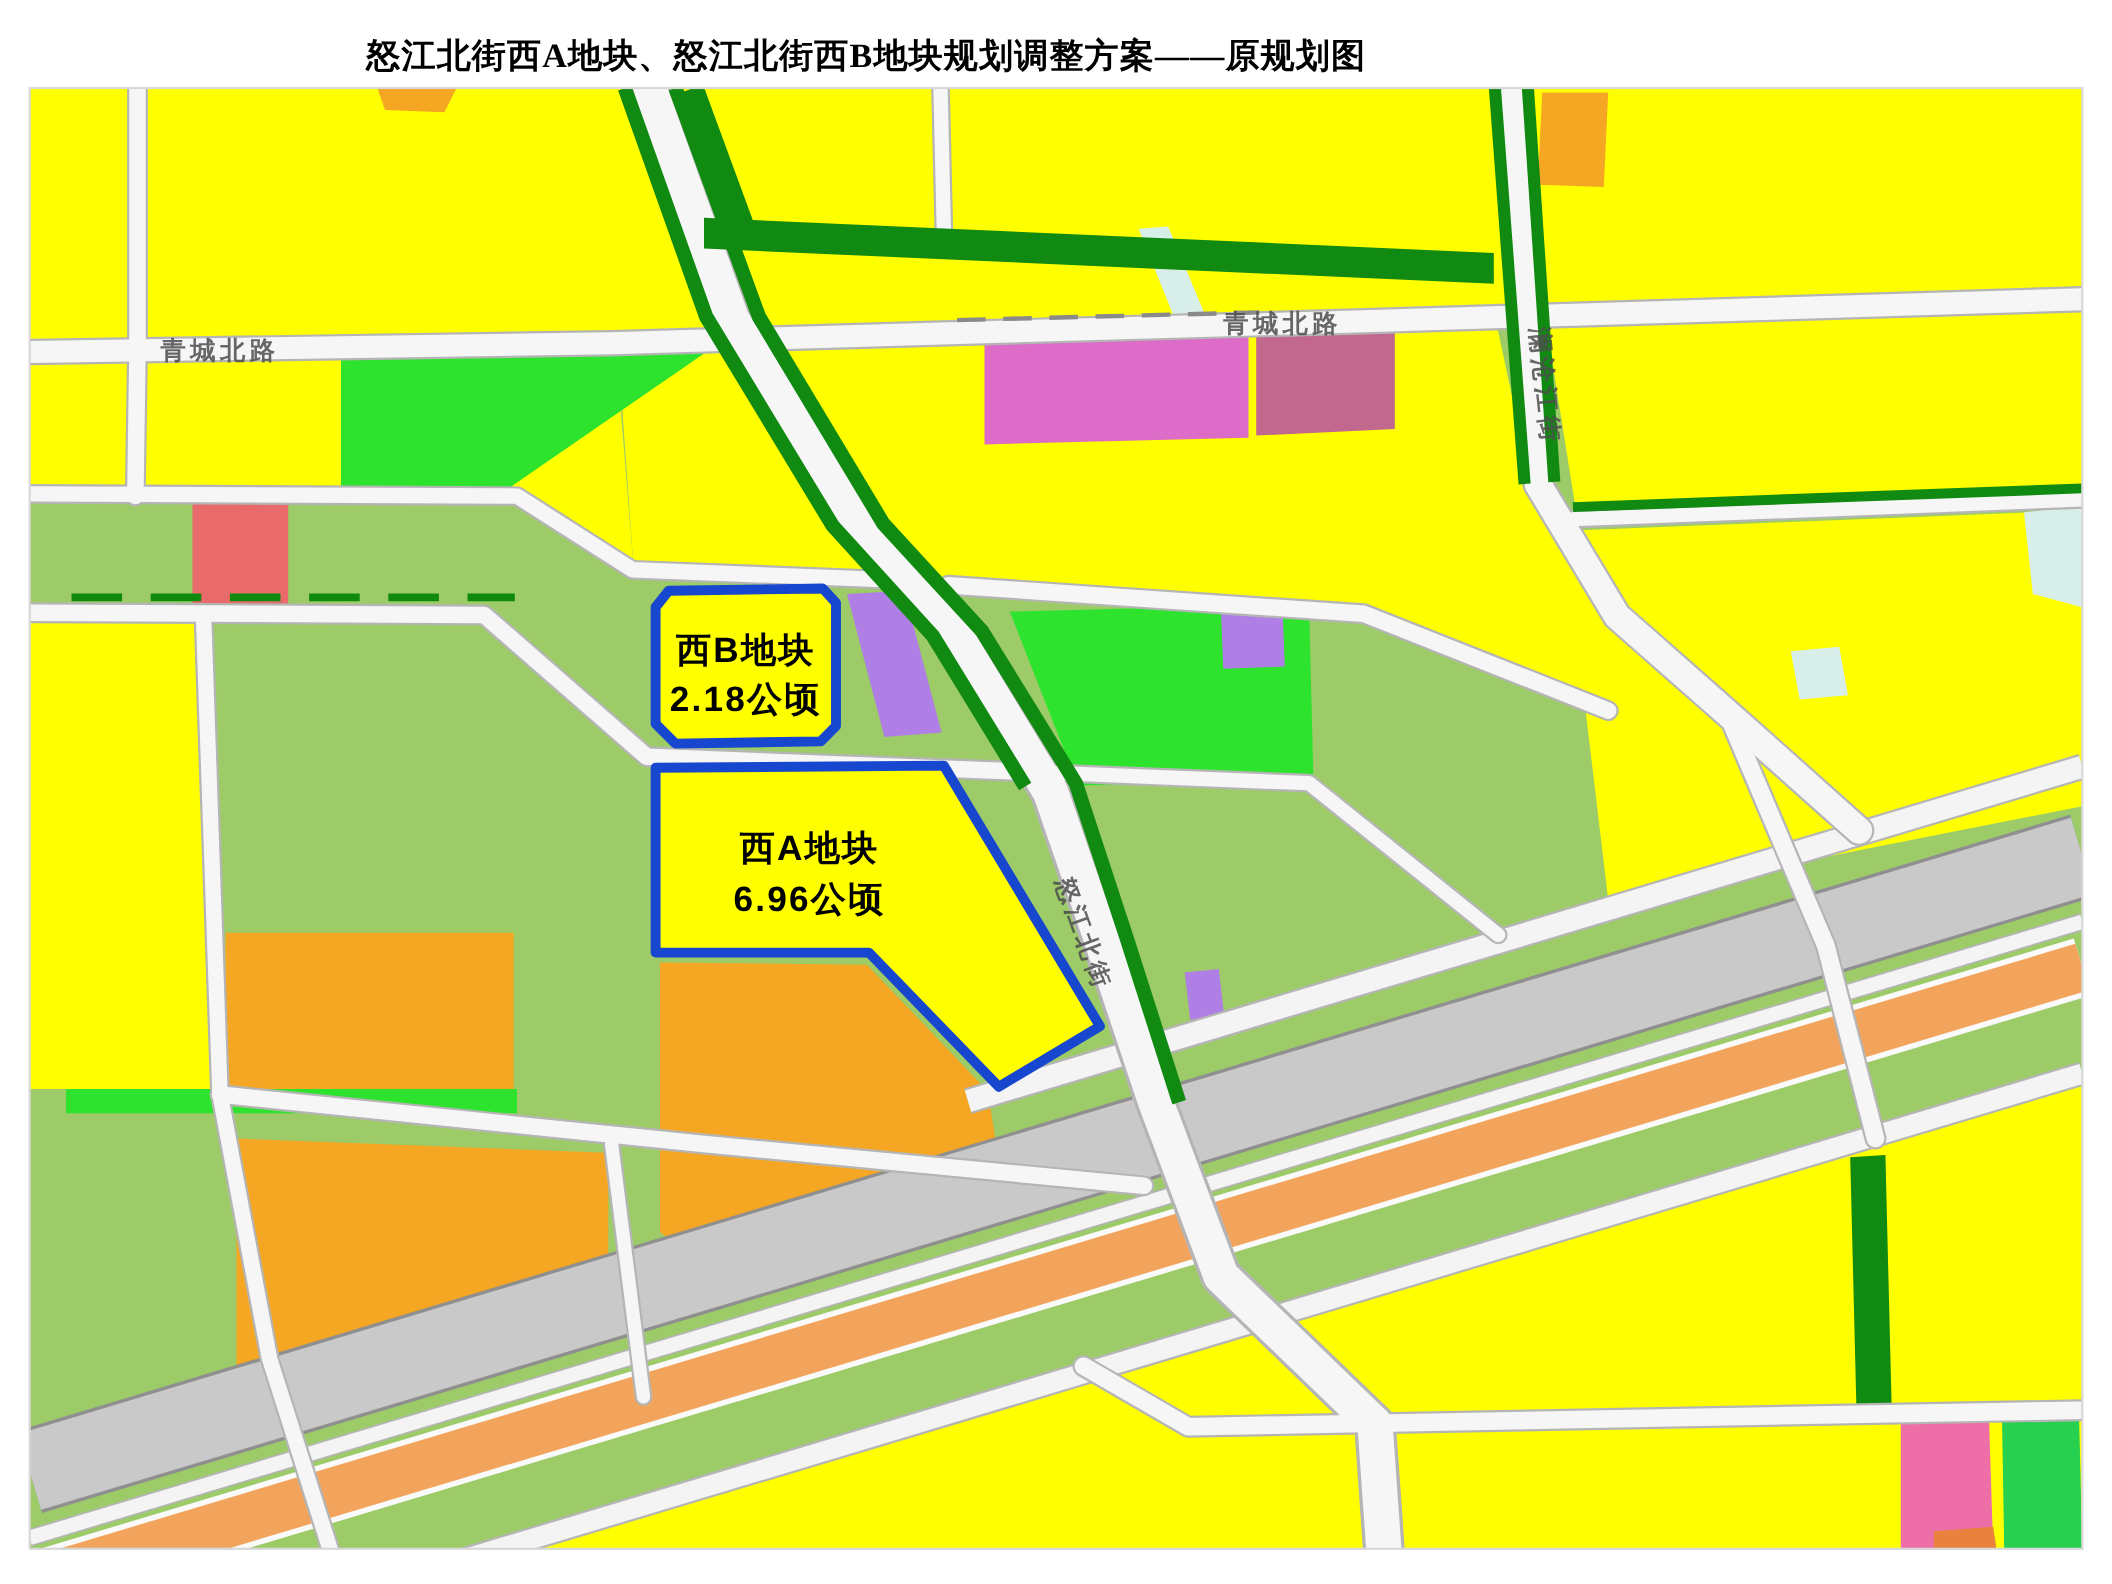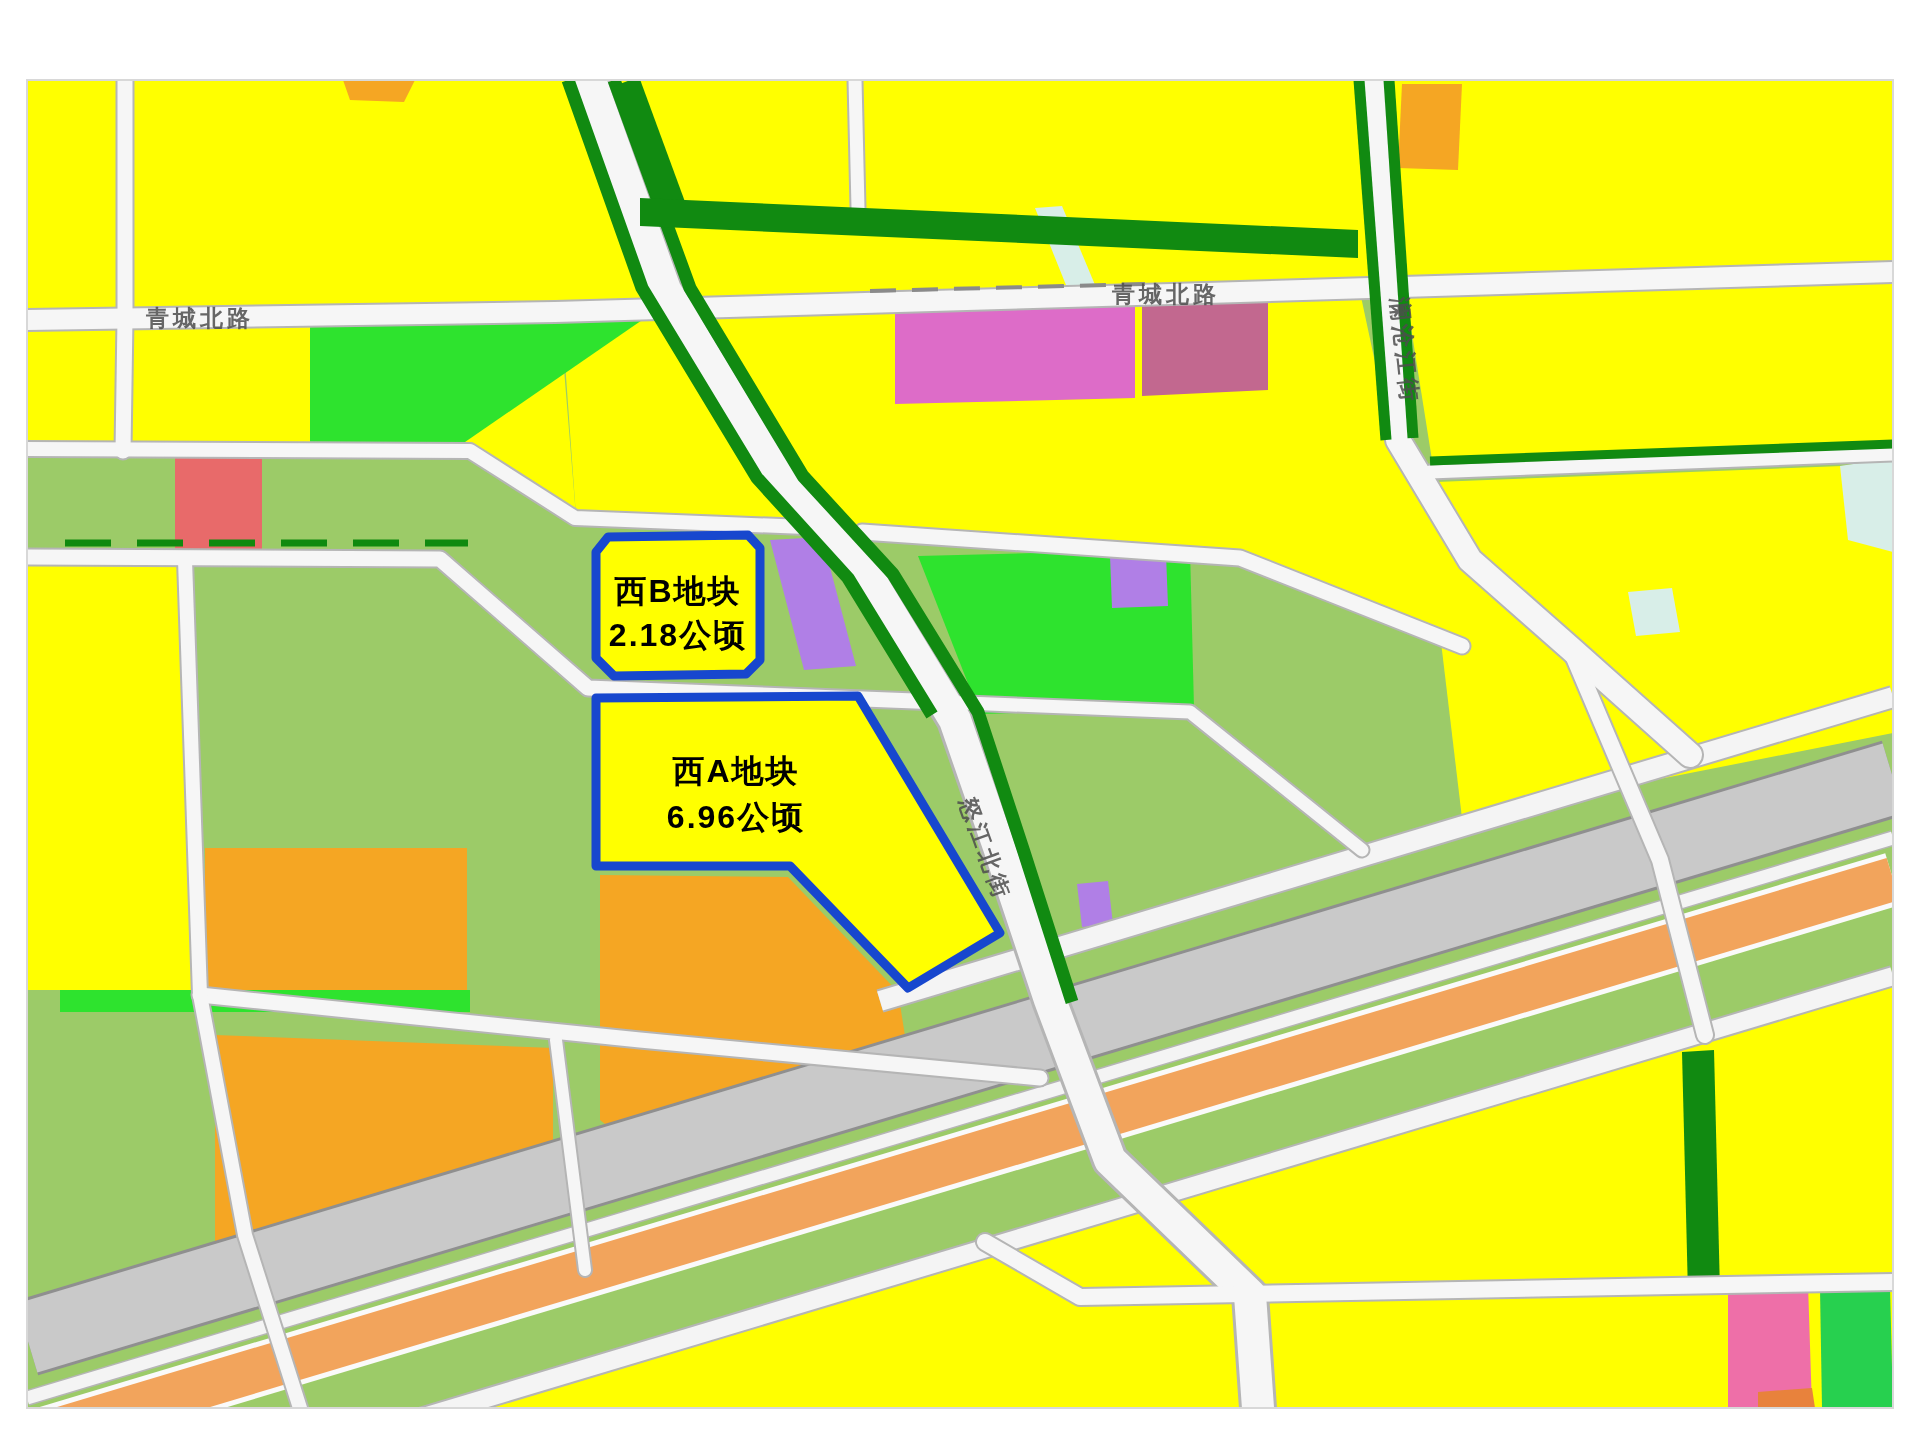--- a/index.html
+++ b/index.html
@@ -27,20 +27,21 @@
   .road{stroke:#F6F6F6;fill:none;stroke-linecap:round;stroke-linejoin:round;}
   .gstrip{stroke:#118A11;fill:none;stroke-linecap:butt;stroke-linejoin:round;}
   .plot{fill:#FFFF00;stroke:#1747CE;stroke-width:9;stroke-linejoin:round;}
   .plot-label{font-weight:bold;font-size:32px;fill:#000;text-anchor:middle;letter-spacing:2px;}
   .road-label{font-size:23px;fill:#4d4d4d;text-anchor:middle;letter-spacing:4px;font-weight:bold;opacity:.85;}
 </style>
 </head>
 <body>
 
 <div id="stage">
+  <div id="map-title">怒江北街西A地块、怒江北街西B地块规划调整方案——原规划图</div>
 
   <svg width="1920" height="1440" viewBox="0 0 1920 1440">
     <defs>
       <clipPath id="mapclip">
           <rect x="27" y="80" width="1866" height="1328"></rect>
         </clipPath>
     </defs>
 
     <g clip-path="url(#mapclip)">
 

